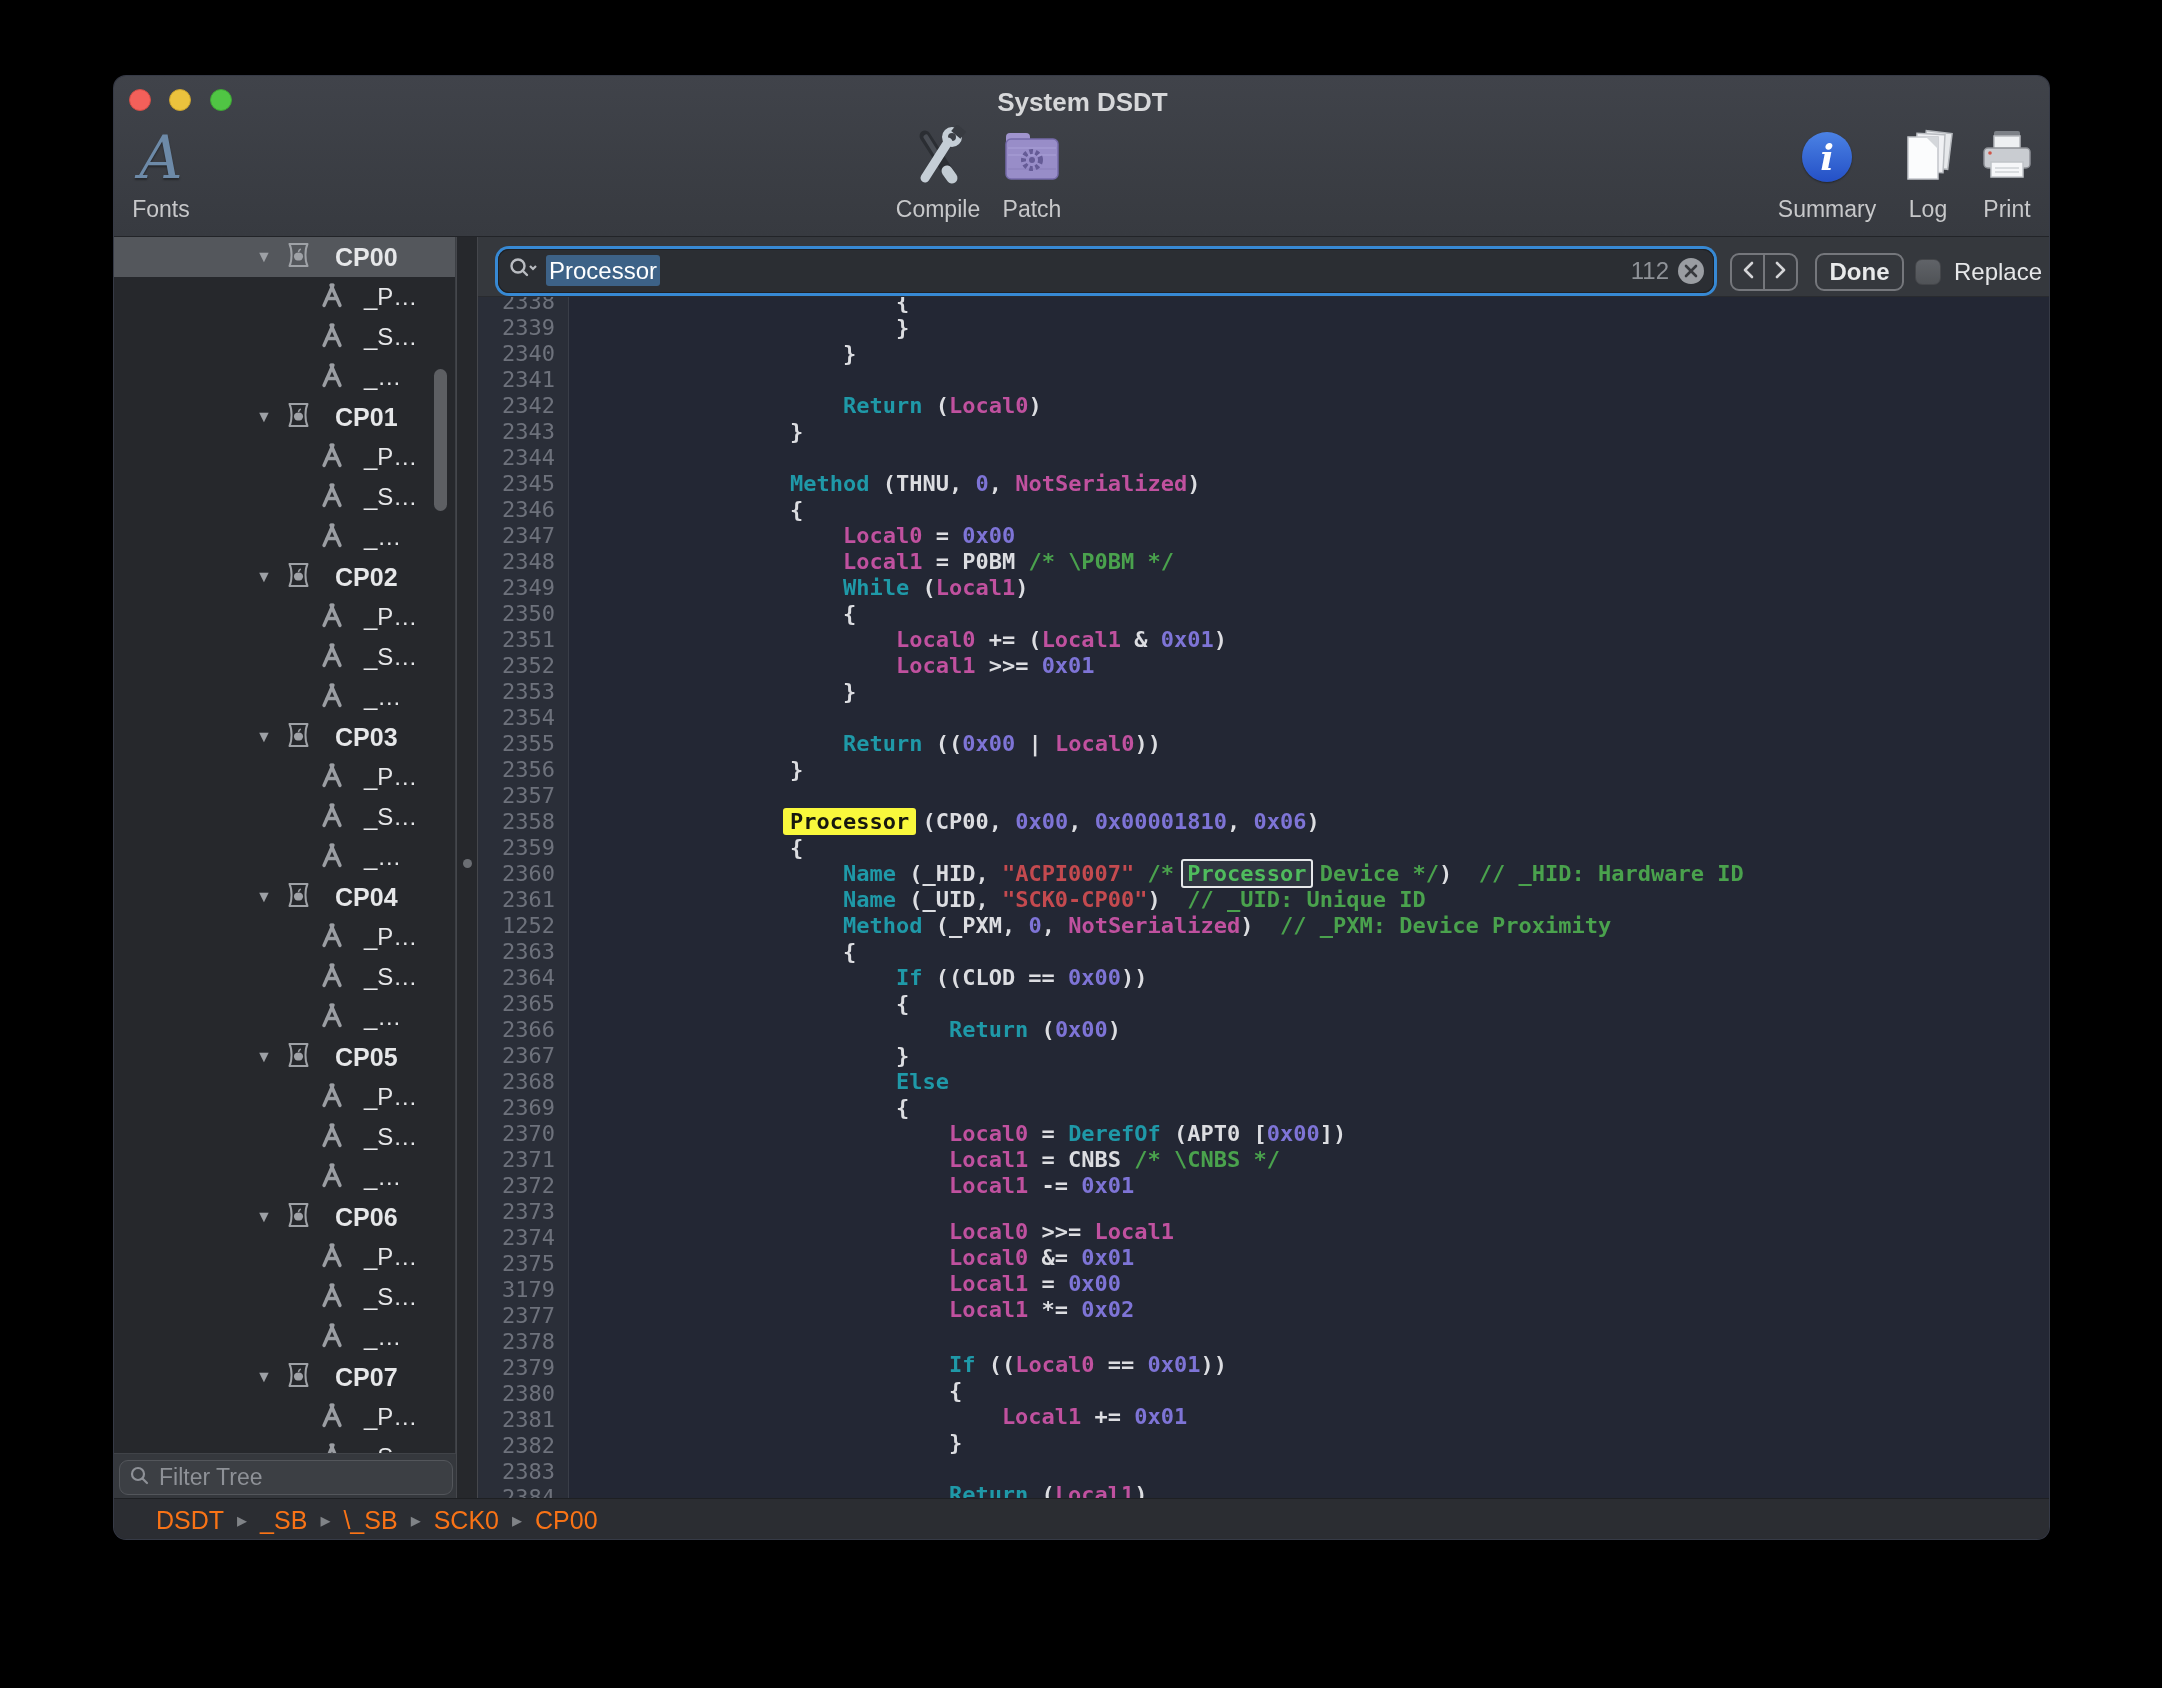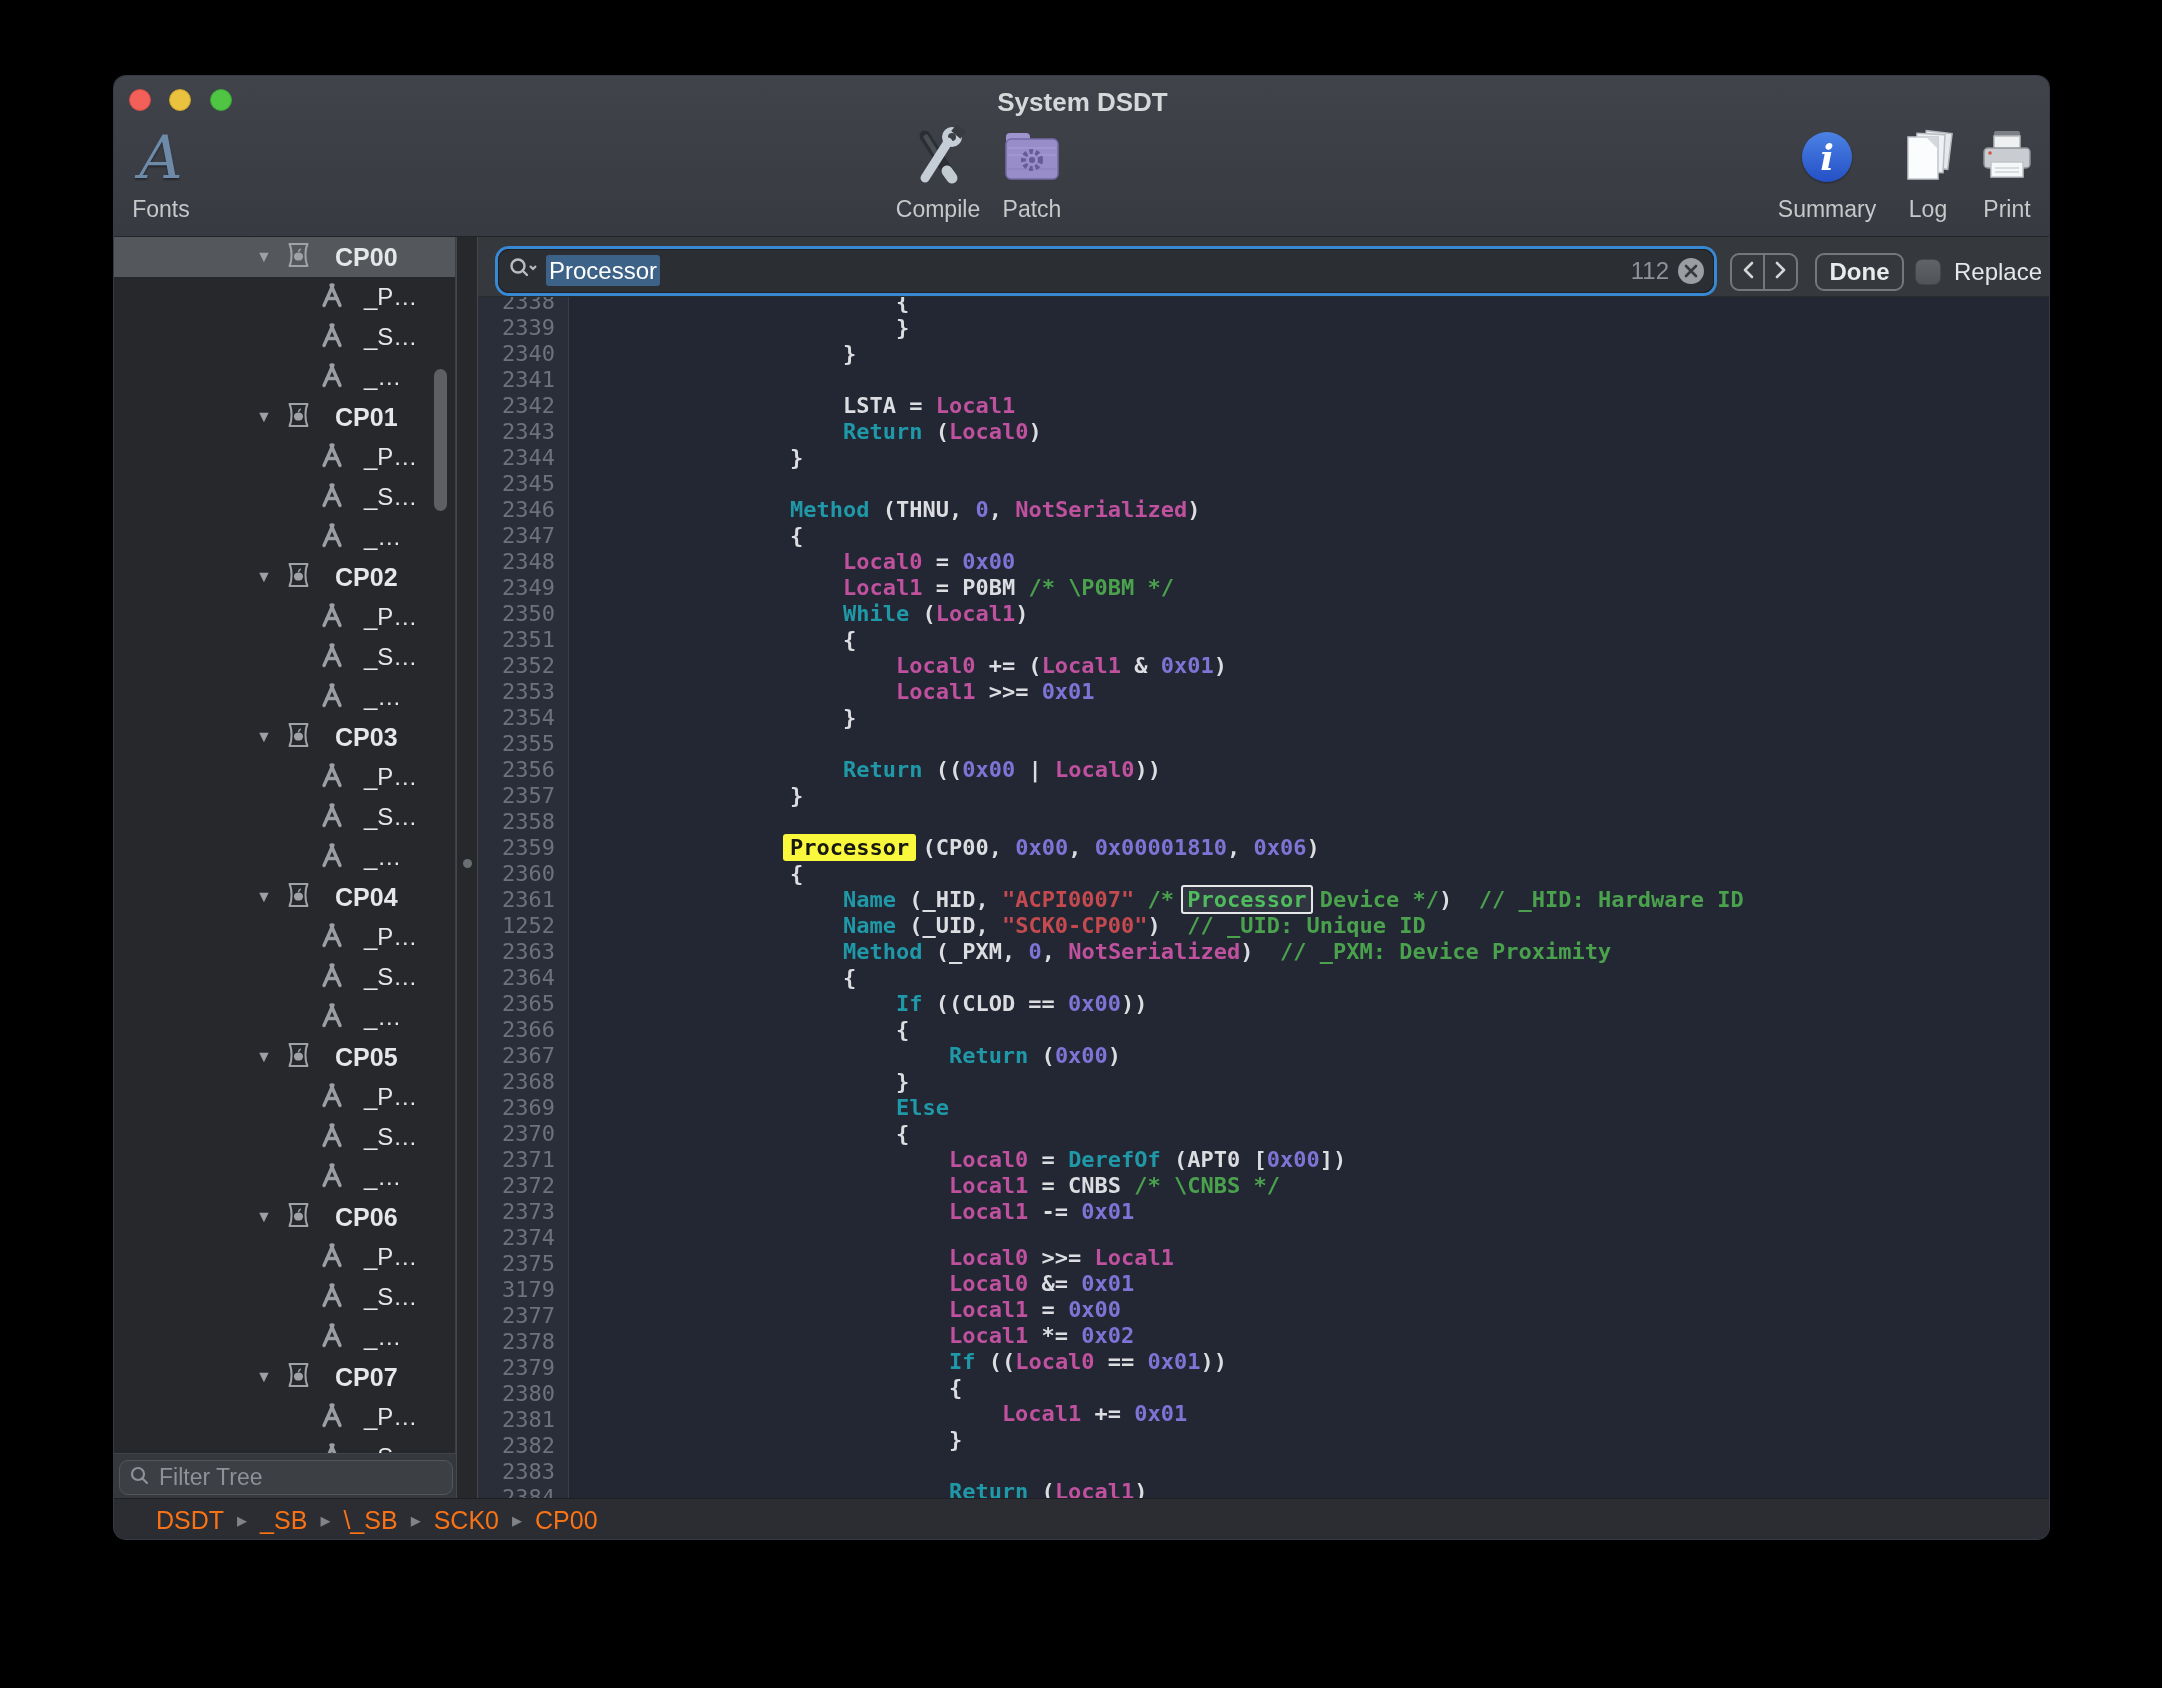--- a/index.html
+++ b/index.html
@@ -606,21 +606,20 @@
           <div class="gnum">2382</div>
           <div class="gnum">2383</div>
           <div class="gnum">2384</div>
         </div>
     </div>
     <div class="code-col" id="code-col">
         <div class="code-line" style="padding-left: 325.92px;"><span class="tok-w">{</span></div>
         <div class="code-line" style="padding-left: 325.92px;"><span class="tok-w">}</span></div>
         <div class="code-line" style="padding-left: 272.94px;"><span class="tok-w">}</span></div>
         <div class="code-line" style="padding-left: 114px;"></div>
-        <div class="code-line" style="padding-left: 272.94px;"><span class="tok-w">LSTA = </span><span class="tok-l">Local1</span></div>
         <div class="code-line" style="padding-left: 272.94px;"><span class="tok-k">Return</span><span class="tok-w"> (</span><span class="tok-l">Local0</span><span class="tok-w">)</span></div>
         <div class="code-line" style="padding-left: 219.96px;"><span class="tok-w">}</span></div>
         <div class="code-line" style="padding-left: 114px;"></div>
         <div class="code-line" style="padding-left: 219.96px;"><span class="tok-k">Method</span><span class="tok-w"> (THNU, </span><span class="tok-n">0</span><span class="tok-w">, </span><span class="tok-l">NotSerialized</span><span class="tok-w">)</span></div>
         <div class="code-line" style="padding-left: 219.96px;"><span class="tok-w">{</span></div>
         <div class="code-line" style="padding-left: 272.94px;"><span class="tok-l">Local0</span><span class="tok-w"> = </span><span class="tok-n">0x00</span></div>
         <div class="code-line" style="padding-left: 272.94px;"><span class="tok-l">Local1</span><span class="tok-w"> = P0BM </span><span class="tok-c">/* \P0BM */</span></div>
         <div class="code-line" style="padding-left: 272.94px;"><span class="tok-k">While</span><span class="tok-w"> (</span><span class="tok-l">Local1</span><span class="tok-w">)</span></div>
         <div class="code-line" style="padding-left: 272.94px;"><span class="tok-w">{</span></div>
         <div class="code-line" style="padding-left: 325.92px;"><span class="tok-l">Local0</span><span class="tok-w"> += (</span><span class="tok-l">Local1</span><span class="tok-w"> &amp; </span><span class="tok-n">0x01</span><span class="tok-w">)</span></div>
@@ -642,21 +641,21 @@
         <div class="code-line" style="padding-left: 325.92px;"><span class="tok-w">}</span></div>
         <div class="code-line" style="padding-left: 325.92px;"><span class="tok-k">Else</span></div>
         <div class="code-line" style="padding-left: 325.92px;"><span class="tok-w">{</span></div>
         <div class="code-line" style="padding-left: 378.9px;"><span class="tok-l">Local0</span><span class="tok-w"> = </span><span class="tok-k">DerefOf</span><span class="tok-w"> (APT0 [</span><span class="tok-n">0x00</span><span class="tok-w">])</span></div>
         <div class="code-line" style="padding-left: 378.9px;"><span class="tok-l">Local1</span><span class="tok-w"> = CNBS </span><span class="tok-c">/* \CNBS */</span></div>
         <div class="code-line" style="padding-left: 378.9px;"><span class="tok-l">Local1</span><span class="tok-w"> -= </span><span class="tok-n">0x01</span></div>
         <div class="code-line" style="padding-left: 378.9px; margin-top: 20px;"><span class="tok-l">Local0</span><span class="tok-w"> &gt;&gt;= </span><span class="tok-l">Local1</span></div>
         <div class="code-line" style="padding-left: 378.9px;"><span class="tok-l">Local0</span><span class="tok-w"> &amp;= </span><span class="tok-n">0x01</span></div>
         <div class="code-line" style="padding-left: 378.9px;"><span class="tok-l">Local1</span><span class="tok-w"> = </span><span class="tok-n">0x00</span></div>
         <div class="code-line" style="padding-left: 378.9px;"><span class="tok-l">Local1</span><span class="tok-w"> *= </span><span class="tok-n">0x02</span></div>
-        <div class="code-line" style="padding-left: 378.9px;"><span class="tok-k">If</span><span class="tok-w"> ((</span><span class="tok-l">Local0</span><span class="tok-w"> == </span><span class="tok-n">0x01</span><span class="tok-w">))</span></div>
+        <div class="code-line" style="padding-left: 378.9px; margin-top: 29px;"><span class="tok-k">If</span><span class="tok-w"> ((</span><span class="tok-l">Local0</span><span class="tok-w"> == </span><span class="tok-n">0x01</span><span class="tok-w">))</span></div>
         <div class="code-line" style="padding-left: 378.9px;"><span class="tok-w">{</span></div>
         <div class="code-line" style="padding-left: 431.88px;"><span class="tok-l">Local1</span><span class="tok-w"> += </span><span class="tok-n">0x01</span></div>
         <div class="code-line" style="padding-left: 378.9px;"><span class="tok-w">}</span></div>
         <div class="code-line" style="padding-left: 114px;"></div>
         <div class="code-line" style="padding-left: 378.9px;"><span class="tok-k">Return</span><span class="tok-w"> (</span><span class="tok-l">Local1</span><span class="tok-w">)</span></div>
         <div class="code-line" style="padding-left: 325.92px;"><span class="tok-w">}</span></div>
       </div>
   </div>
 
   <div class="bcbar" id="bc-bar">

